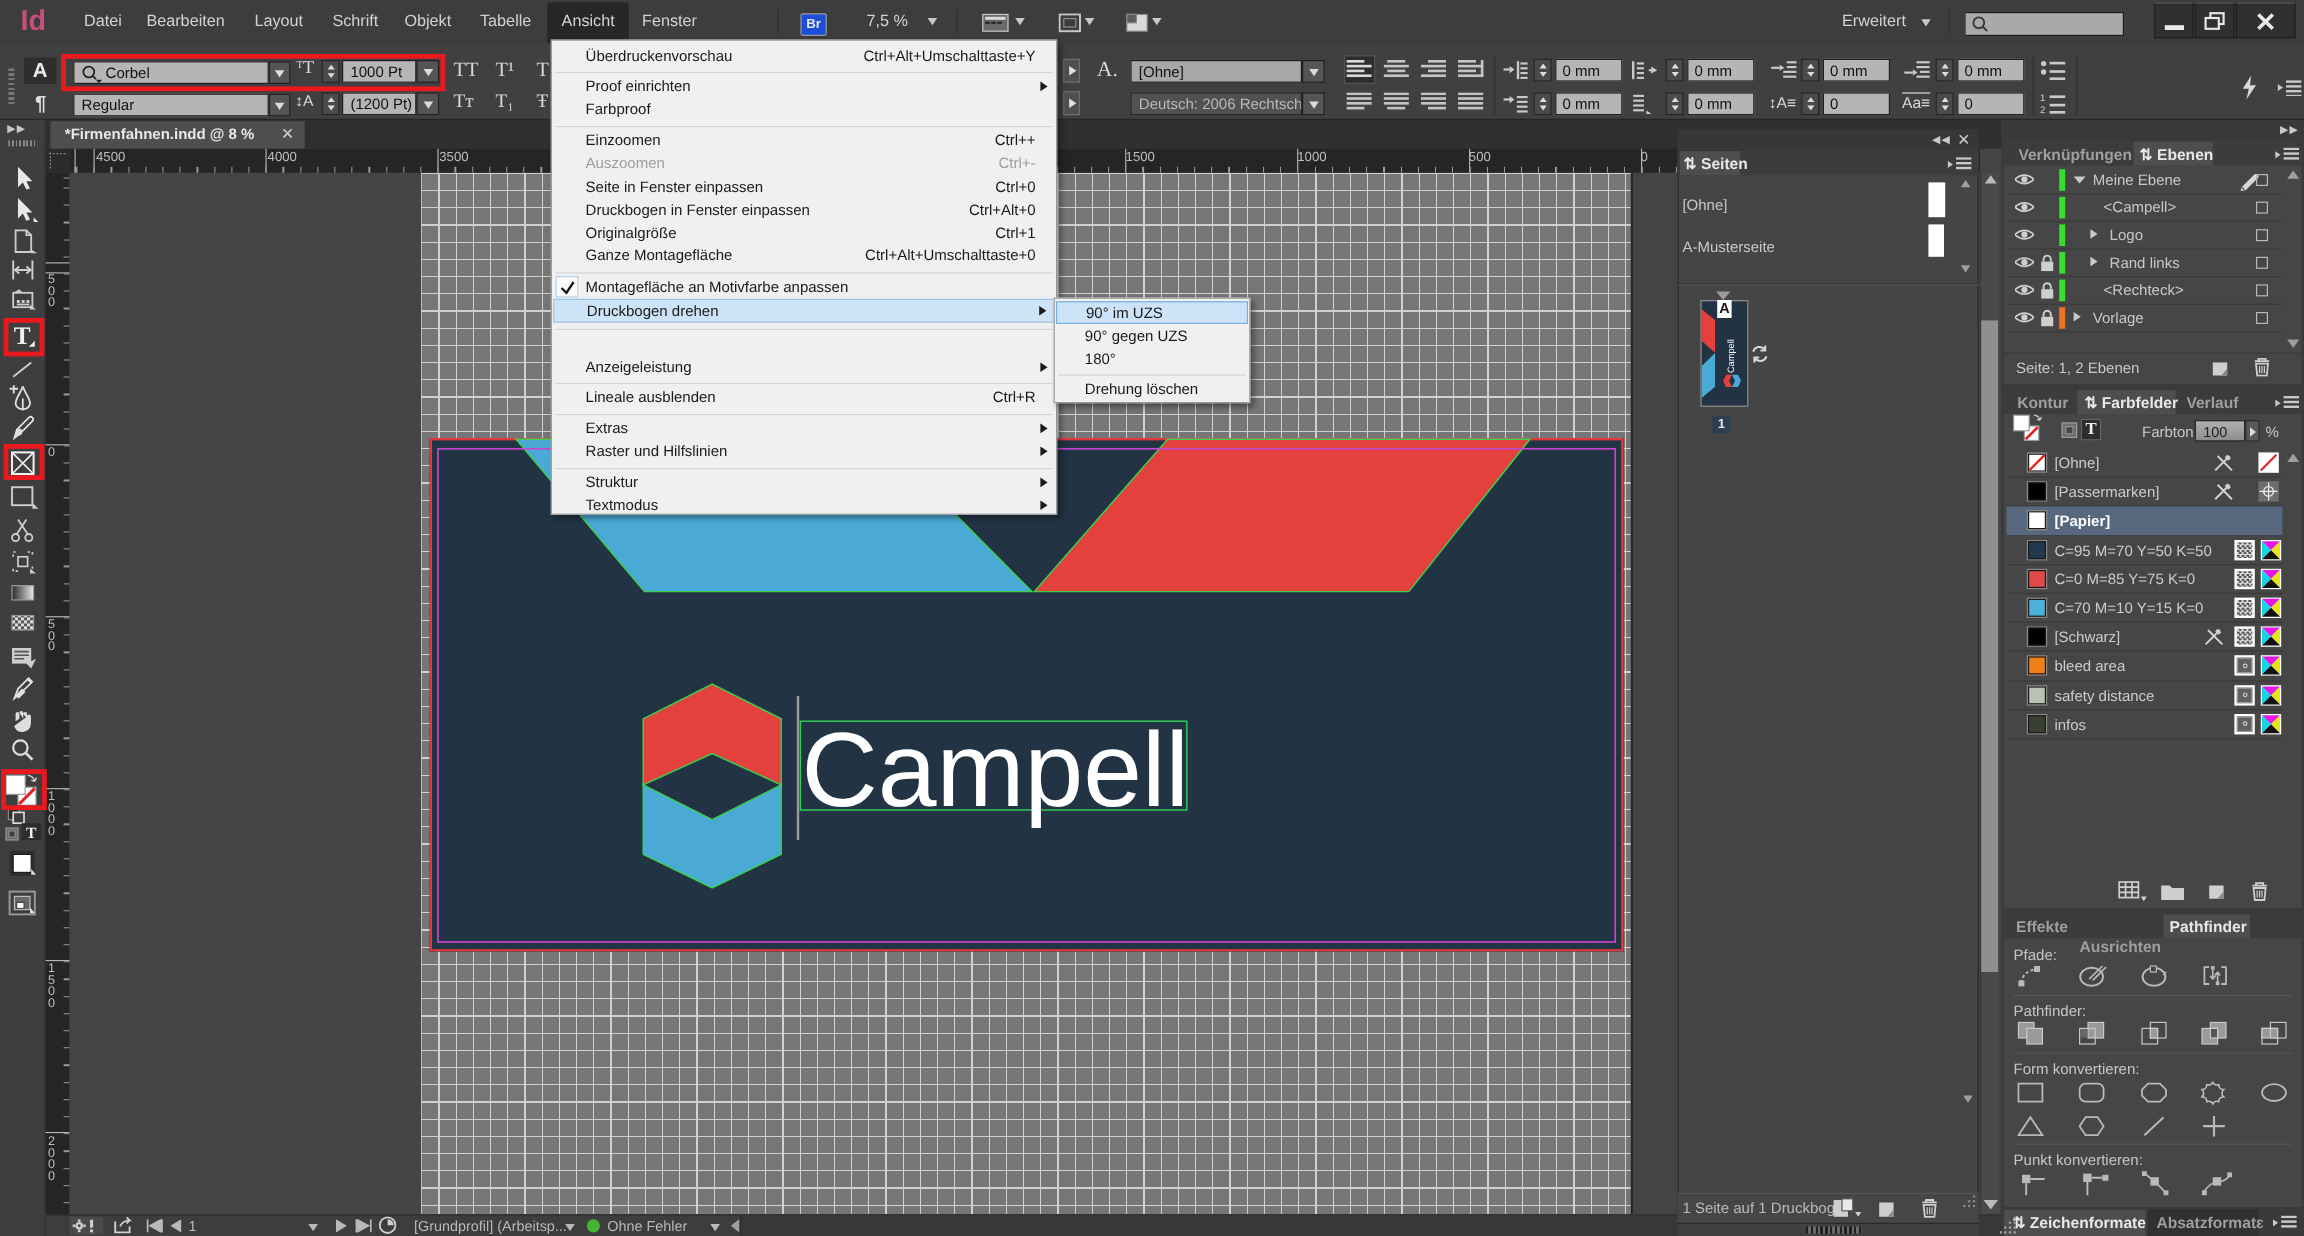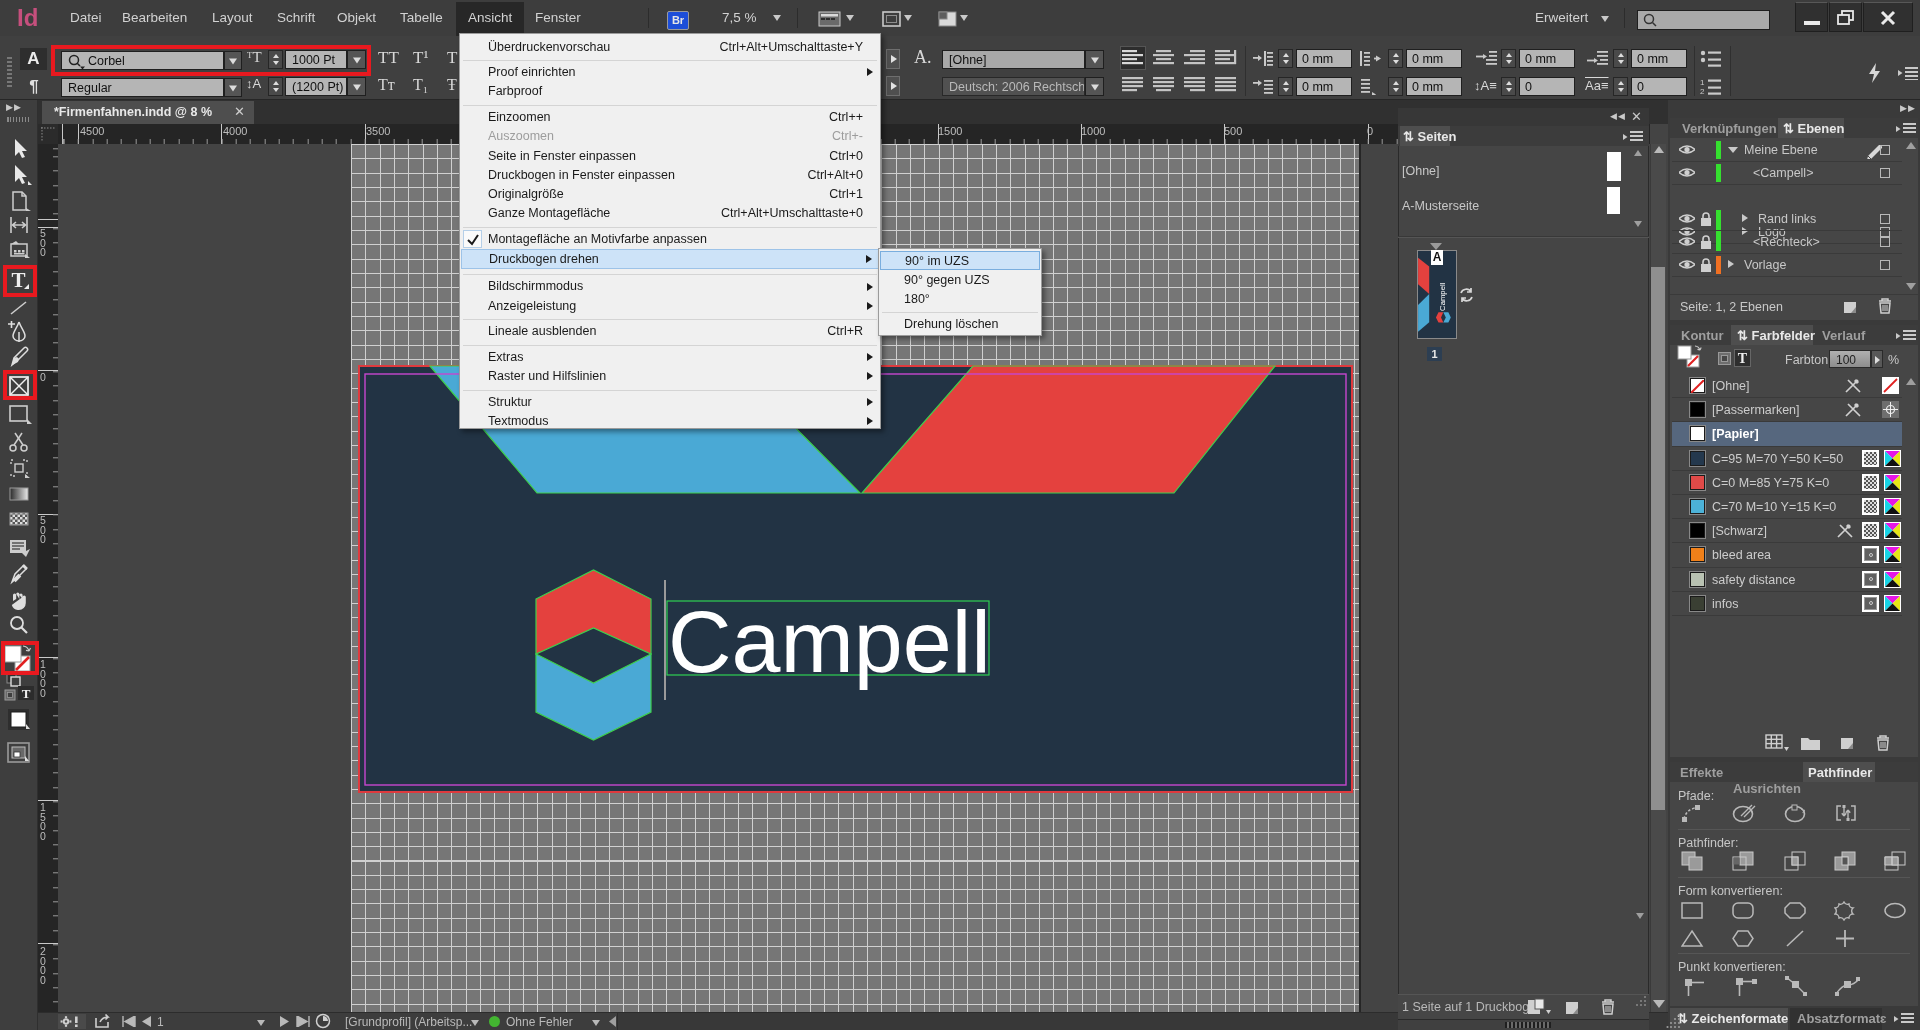--- a/index.html
+++ b/index.html
@@ -648,21 +648,21 @@
 </div>
 <div class="layrow" style="top:162px;">
   <svg class="eyeic" width="16" height="11">
         <path d="M0 5.5 Q8 -1.5 16 5.5 Q8 12.5 0 5.5" fill="none" stroke="#cfcfcf" stroke-width="1.4"></path>
         <circle cx="8" cy="5.5" r="2.6" fill="#cfcfcf"></circle>
       </svg>
   <div class="colbar"></div>
   <span class="ptext" style="left:81px;top:4px;">&lt;Campell&gt;</span>
   <div class="laysq"></div>
 </div>
-<div class="layrow" style="top:185px;margin-top:36px;">
+<div class="layrow" style="top:185px;">
   <svg class="eyeic" width="16" height="11">
         <path d="M0 5.5 Q8 -1.5 16 5.5 Q8 12.5 0 5.5" fill="none" stroke="#cfcfcf" stroke-width="1.4"></path>
         <circle cx="8" cy="5.5" r="2.6" fill="#cfcfcf"></circle>
       </svg>
   <div class="colbar"></div>
   <div class="exparrow" style="left:70px;top:6px;"></div>
   <span class="ptext" style="left:86px;top:4px;">Logo</span>
   <div class="laysq"></div>
 </div>
 <div class="layrow" style="top:208px;">
@@ -1163,24 +1163,20 @@
     <svg style="position:absolute;left:5px;top:3px;" width="14" height="13">
           <path d="M2 7 l4 4 6 -9" fill="none" stroke="#1a1a1a" stroke-width="2"></path>
         </svg>
     <span class="mlabel">Montagefläche an Motivfarbe anpassen</span>
   </div>
   <div class="menuitem" style="top:215px;background:#cde3f8;border:1px solid #9dc3e8;height:20.2px;line-height:19.2px;">
         <span class="mlabel">Druckbogen drehen</span>
         <div class="marrow"></div>
       </div>
   <div class="msep" style="top:239.9px;"></div>
-  <div class="menuitem" style="top:243.4px;">
-        <span class="mlabel">Bildschirmmodus</span>
-        <div class="marrow"></div>
-      </div>
   <div class="menuitem" style="top:262.6px;">
         <span class="mlabel">Anzeigeleistung</span>
         <div class="marrow"></div>
       </div>
   <div class="msep" style="top:285.1px;"></div>
   <div class="menuitem" style="top:288.3px;">
         <span class="mlabel">Lineale ausblenden</span>
         <span class="mshort">Ctrl+R</span>
       </div>
   <div class="msep" style="top:310.8px;"></div>

